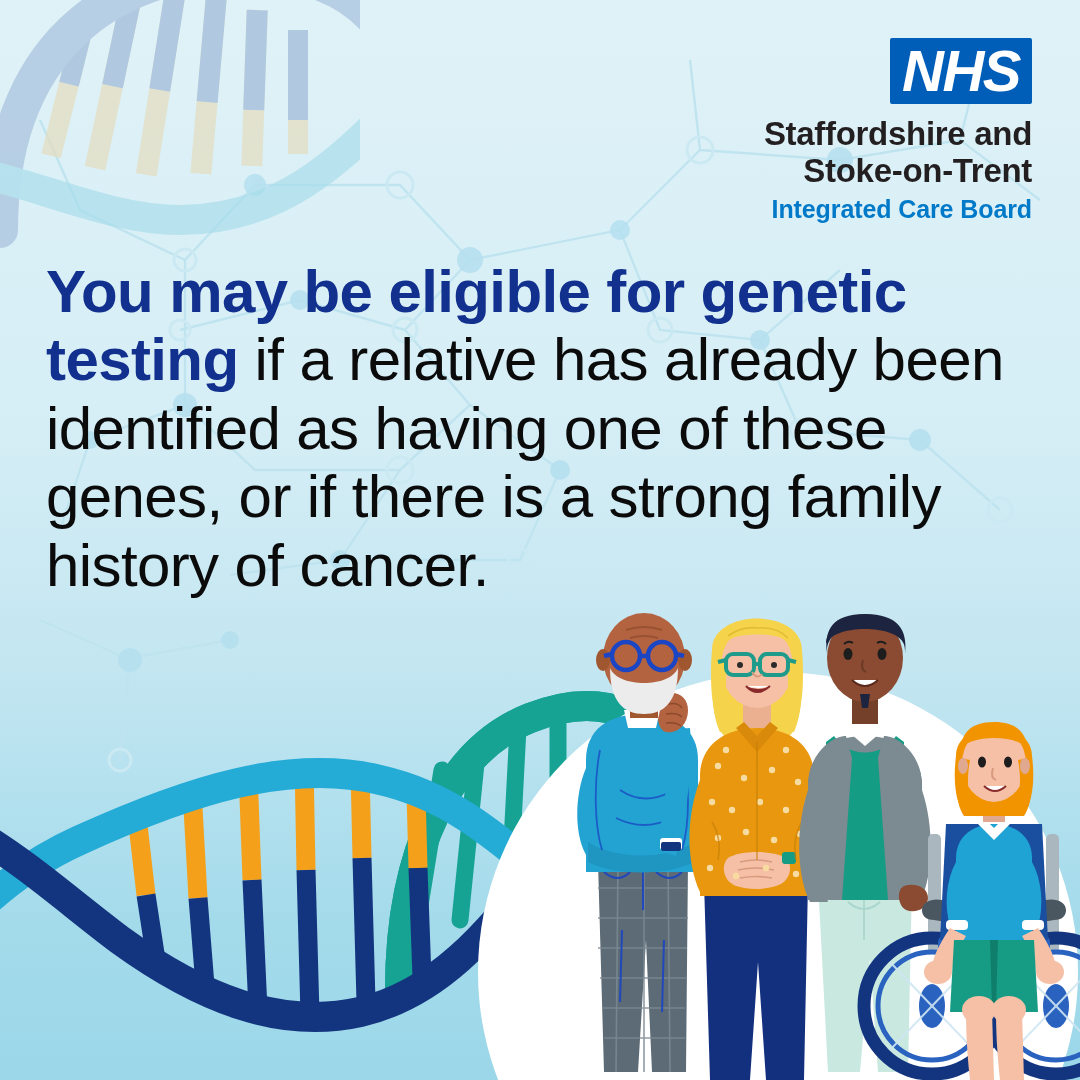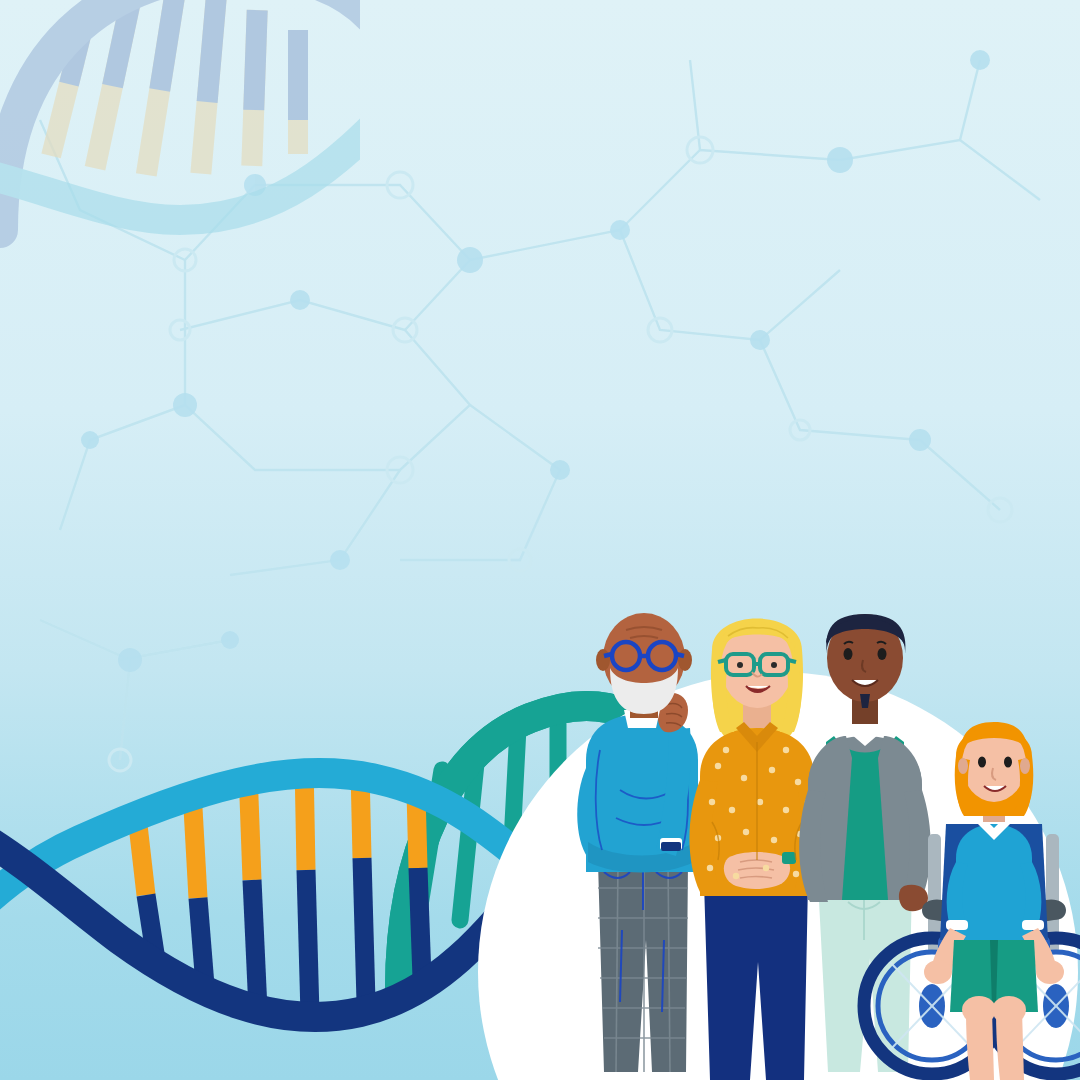--- a/index.html
+++ b/index.html
@@ -526,15 +526,26 @@
       <path d="M433 158 Q430 168 436 170" stroke="#d89b80" stroke-width="2" fill="none"></path>
 
       <path d="M424 176 Q435 186 446 176 Z" fill="#ffffff"></path>
       <path d="M424 176 Q435 186 446 176" fill="none" stroke="#8a2b2b" stroke-width="2"></path>
 
       <ellipse cx="403" cy="156" rx="5" ry="8" fill="#e0a98f"></ellipse>
       <ellipse cx="465" cy="156" rx="5" ry="8" fill="#e0a98f"></ellipse>
     </g>
   </svg>
 
-
+  <div class="logo-block">
+    <div class="nhs-badge">
+      <span class="nhs-badge-text">NHS</span>
+    </div>
+    <div class="trust-name">Staffordshire and</div>
+    <div class="trust-name" style="margin-top:0;">Stoke-on-Trent</div>
+    <div class="icb-line">Integrated Care Board</div>
+  </div>
+
+  <div class="headline">
+    <span class="emph">You may be eligible for genetic testing</span><span> if a relative has already been identified as having one of these genes, or if there is a strong family history of cancer.</span>
+  </div>
 
 </div>
 
 </body></html>

